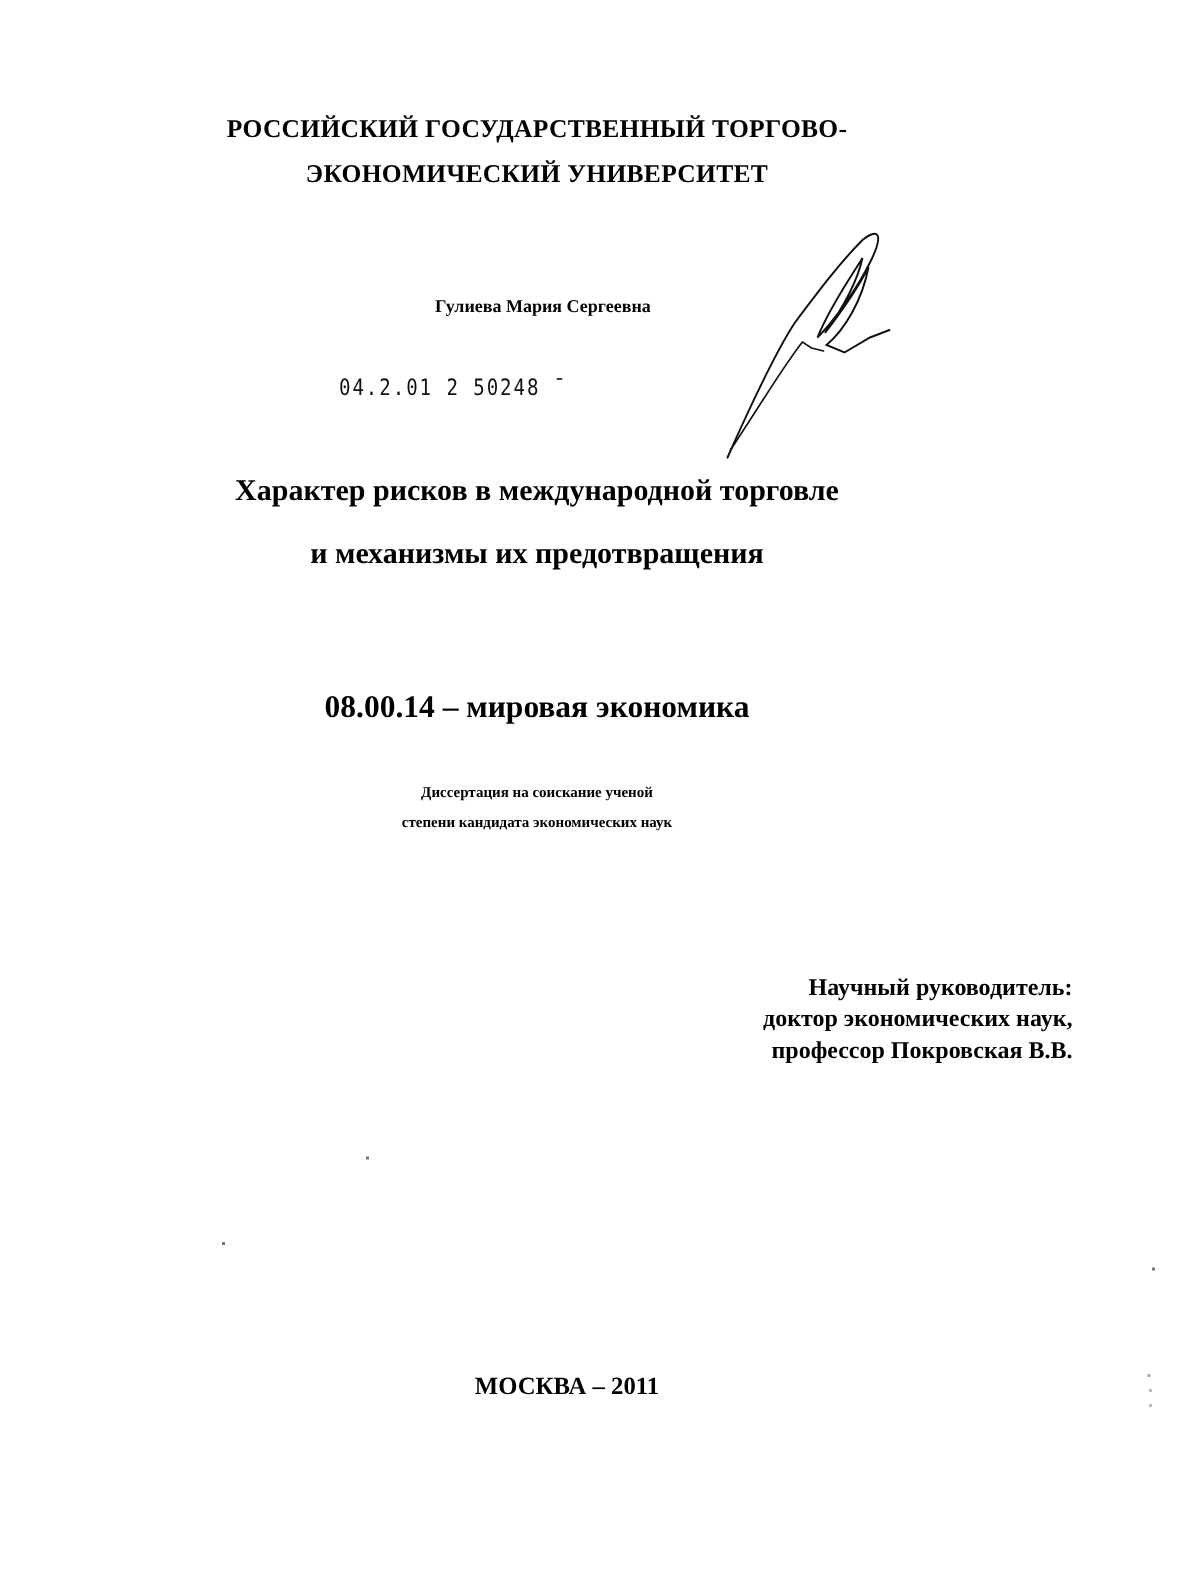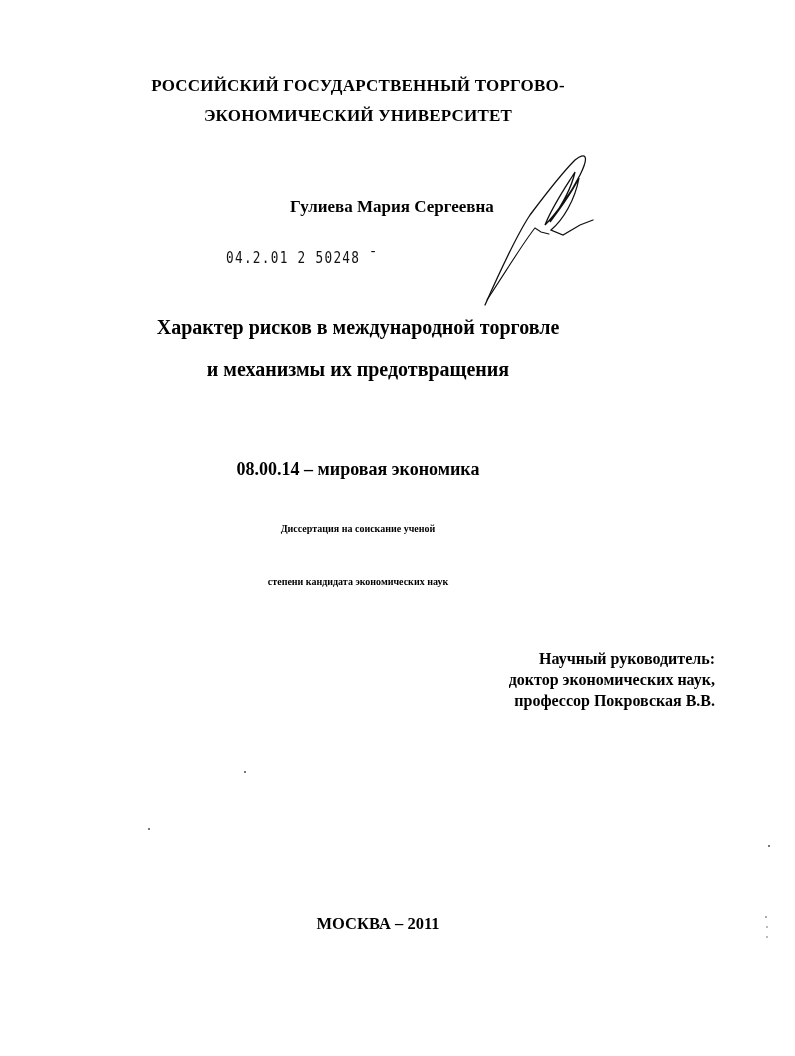--- a/index.html
+++ b/index.html
@@ -17,35 +17,35 @@
     }
     .abs { position: absolute; }
     .center { left: 0; width: 716px; text-align: center; }
     .b { font-weight: bold; }
 
     .uni {
       font-size: 17px;
       letter-spacing: 0.2px;
     }
     .author {
-      font-size: 17px;
+      font-size: 12px;
     }
     .stamp {
       font-family: "DejaVu Sans Mono", "Liberation Mono", monospace;
       font-size: 15px;
       letter-spacing: 1.5px;
       transform: scaleX(0.85);
       transform-origin: left top;
       color: #111;
     }
     .title {
       font-size: 20px;
     }
     .spec {
-      font-size: 18px;
+      font-size: 21px;
     }
     .diss {
       font-size: 10px;
       line-height: 20px;
     }
     .adv {
       font-size: 16px;
       line-height: 21px;
       text-align: center;
     }
@@ -76,21 +76,21 @@
     <path d="M10 155 C 30 110, 45 80, 55 65 C 70 45, 85 25, 100 10 C 110 2, 115 5, 105 25 C 95 45, 80 65, 70 75 C 78 55, 92 35, 100 22 C 96 40, 85 58, 75 72 C 88 55, 98 40, 104 28 C 100 50, 88 70, 76 80 L 88 85 L 105 75 L 118 70" fill="none" stroke="#111" stroke-width="1.3" stroke-linecap="round"></path>
     <path d="M12 150 C 35 115, 50 90, 60 78 L 66 82 L 74 84" fill="none" stroke="#111" stroke-width="1.1" stroke-linecap="round"></path>
   </svg>
 
   <div class="abs center b title" style="top:316px;">Характер рисков в международной торговле</div>
   <div class="abs center b title" style="top:358px;">и механизмы их предотвращения</div>
 
   <div class="abs center b spec" style="top:459px;">08.00.14 – мировая экономика</div>
 
   <div class="abs center b diss" style="top:519px;">Диссертация на соискание ученой</div>
-  <div class="abs center b diss" style="top:539px;margin-top:33px;">степени кандидата экономических наук</div>
+  <div class="abs center b diss" style="top:539px;">степени кандидата экономических наук</div>
 
   <div class="abs b adv" style="top:648px; right:80px;">Научный руководитель:</div>
   <div class="abs b adv" style="top:669px; right:80px;">доктор экономических наук,</div>
   <div class="abs b adv" style="top:690px; right:80px;">профессор Покровская В.В.</div>
 
   <div class="abs center b city" style="top:914px;">МОСКВА – 2011</div>
 
   <span class="speck" style="left:244px; top:771px;"></span>
   <span class="speck" style="left:148px; top:828px;"></span>
   <span class="speck" style="left:768px; top:845px;"></span>

